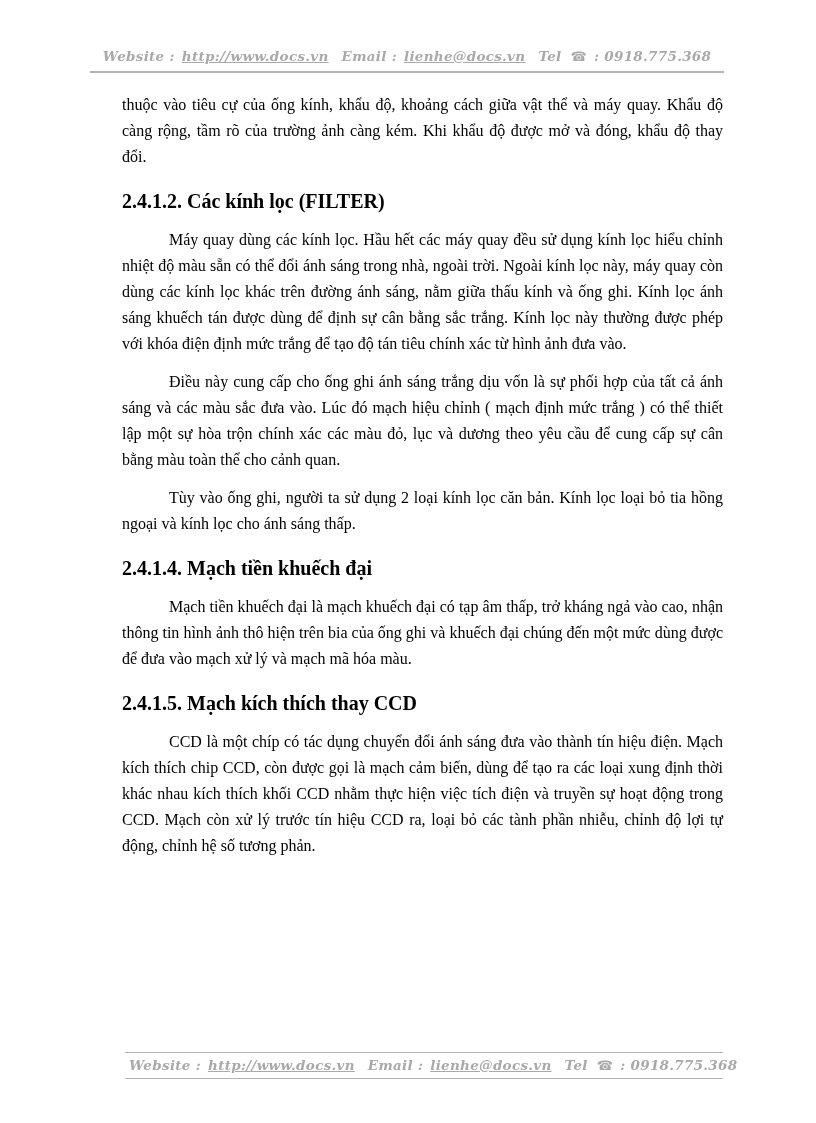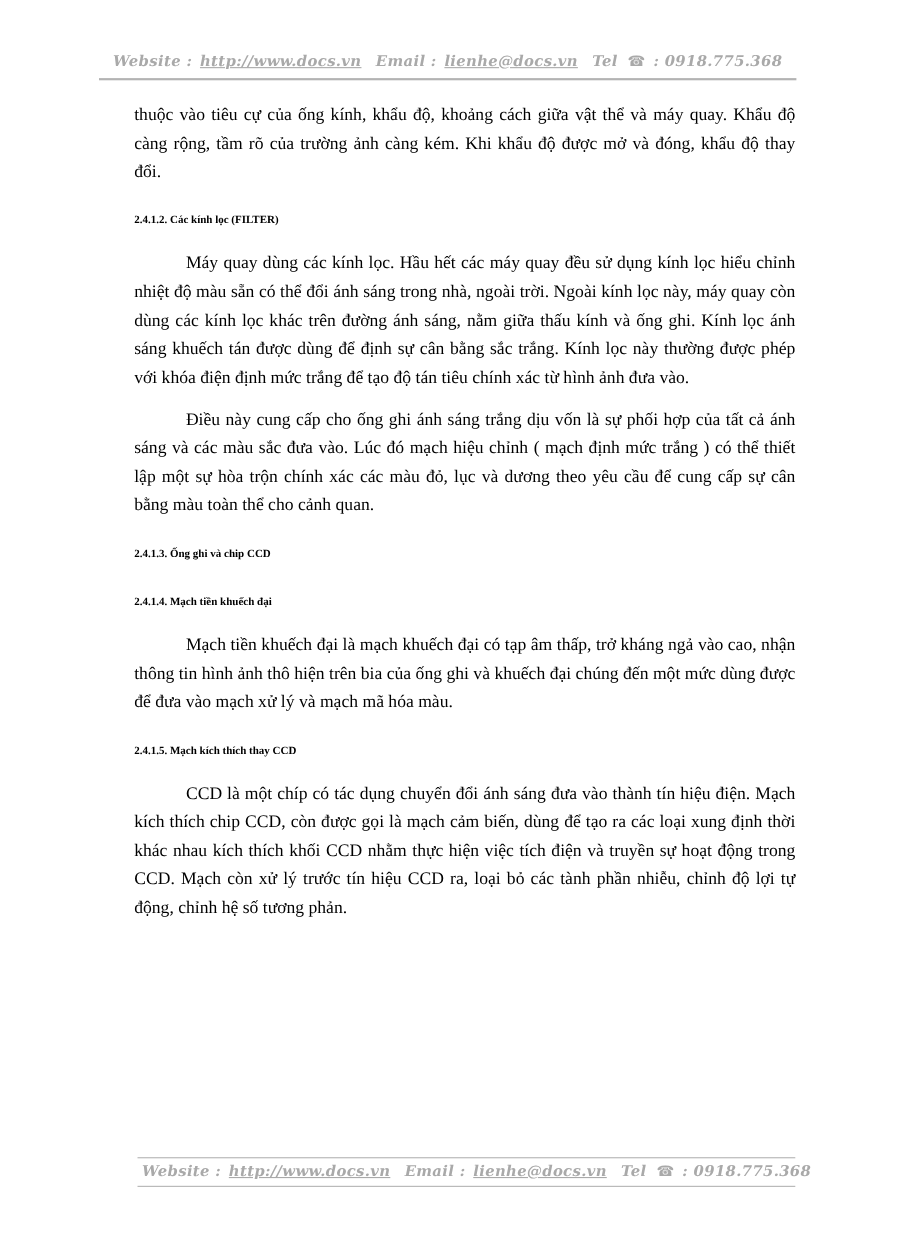--- a/index.html
+++ b/index.html
@@ -65,21 +65,21 @@
     font-size: 16px;
     line-height: 26px;
     text-align: justify;
   }
   .para {
     margin: 0 0 12px 0;
     text-indent: 47px;
   }
   .para.noindent { text-indent: 0; }
   .heading {
-    font-size: 10px;
+    font-size: 20px;
     font-weight: bold;
     margin: 18px 0 13px 0;
     text-align: left;
   }
 </style>
 </head>
 <body>
 
 <div class="page">
 
@@ -102,22 +102,22 @@
   <div class="content">
 
     <p class="para noindent">thuộc vào tiêu cự của ống kính, khẩu độ, khoảng cách giữa vật thể và máy quay. Khẩu độ càng rộng, tầm rõ của trường ảnh càng kém. Khi khẩu độ được mở và đóng, khẩu độ thay đổi.</p>
 
     <h3 class="heading">2.4.1.2. Các kính lọc (FILTER)</h3>
 
     <p class="para">Máy quay dùng các kính lọc. Hầu hết các máy quay đều sử dụng kính lọc hiểu chỉnh nhiệt độ màu sẵn có thể đổi ánh sáng trong nhà, ngoài trời. Ngoài kính lọc này, máy quay còn dùng các kính lọc khác trên đường ánh sáng, nằm giữa thấu kính và ống ghi. Kính lọc ánh sáng khuếch tán được dùng để định sự cân bằng sắc trắng. Kính lọc này thường được phép với khóa điện định mức trắng để tạo độ tán tiêu chính xác từ hình ảnh đưa vào.</p>
 
     <p class="para">Điều này cung cấp cho ống ghi ánh sáng trắng dịu vốn là sự phối hợp của tất cả ánh sáng và các màu sắc đưa vào. Lúc đó mạch hiệu chỉnh ( mạch định mức trắng ) có thể thiết lập một sự hòa trộn chính xác các màu đỏ, lục và dương theo yêu cầu để cung cấp sự cân bằng màu toàn thể cho cảnh quan.</p>
 
+    <p class="para">Tùy vào ống ghi, người ta sử dụng 2 loại kính lọc căn bản. Kính lọc loại bỏ tia hồng ngoại và kính lọc cho ánh sáng thấp.</p>
 
-    <h3 class="heading">2.4.1.3. Ống ghi và chip CCD</h3>
 
 
     <h3 class="heading">2.4.1.4. Mạch tiền khuếch đại</h3>
 
     <p class="para">Mạch tiền khuếch đại là mạch khuếch đại có tạp âm thấp, trở kháng ngả vào cao, nhận thông tin hình ảnh thô hiện trên bia của ống ghi và khuếch đại chúng đến một mức dùng được để đưa vào mạch xử lý và mạch mã hóa màu.</p>
 
     <h3 class="heading">2.4.1.5. Mạch kích thích thay CCD</h3>
 
     <p class="para">CCD là một chíp có tác dụng chuyển đổi ánh sáng đưa vào thành tín hiệu điện. Mạch kích thích chip CCD, còn được gọi là mạch cảm biến, dùng để tạo ra các loại xung định thời khác nhau kích thích khối CCD nhằm thực hiện việc tích điện và truyền sự hoạt động trong CCD. Mạch còn xử lý trước tín hiệu CCD ra, loại bỏ các tành phần nhiễu, chỉnh độ lợi tự động, chỉnh hệ số tương phản.</p>
 

